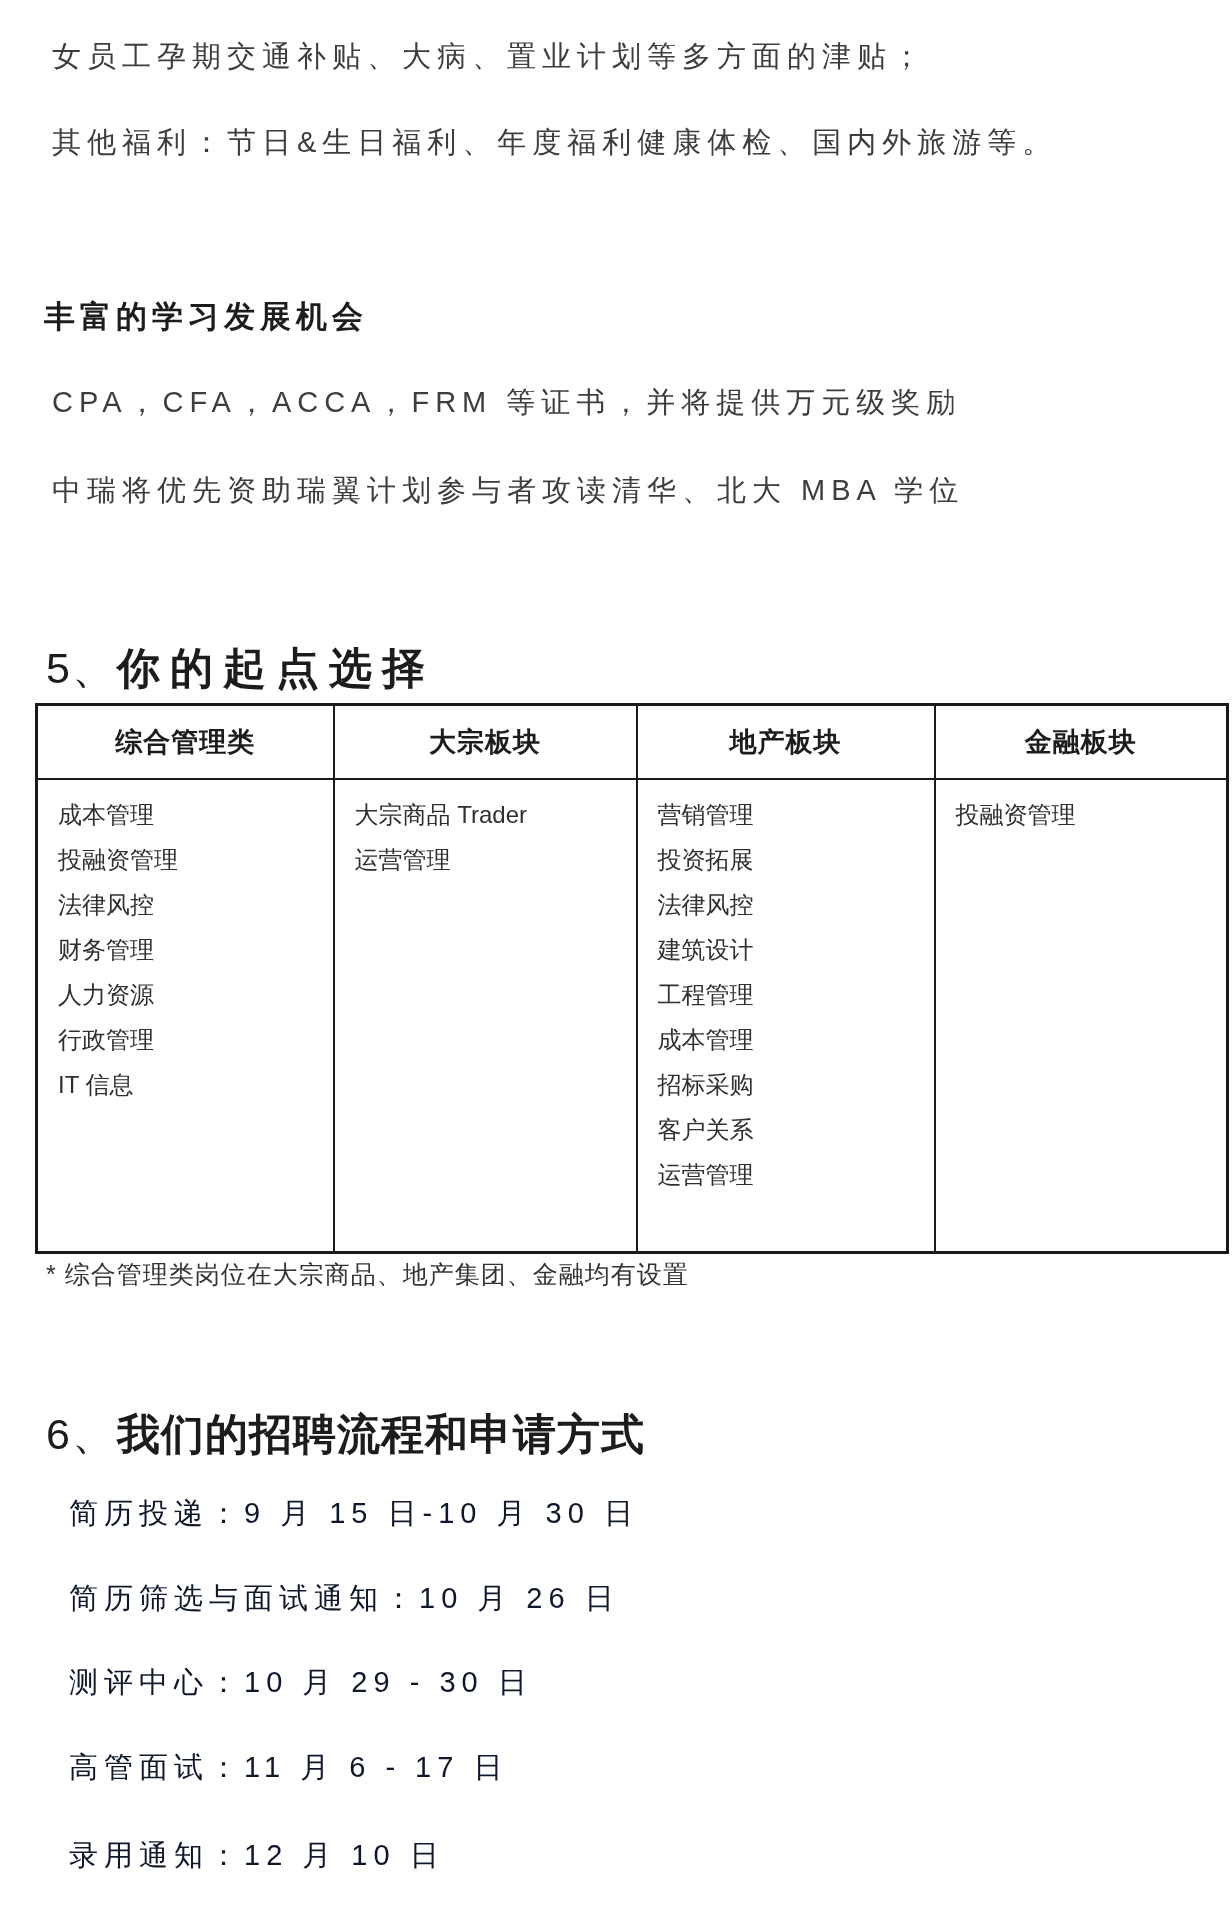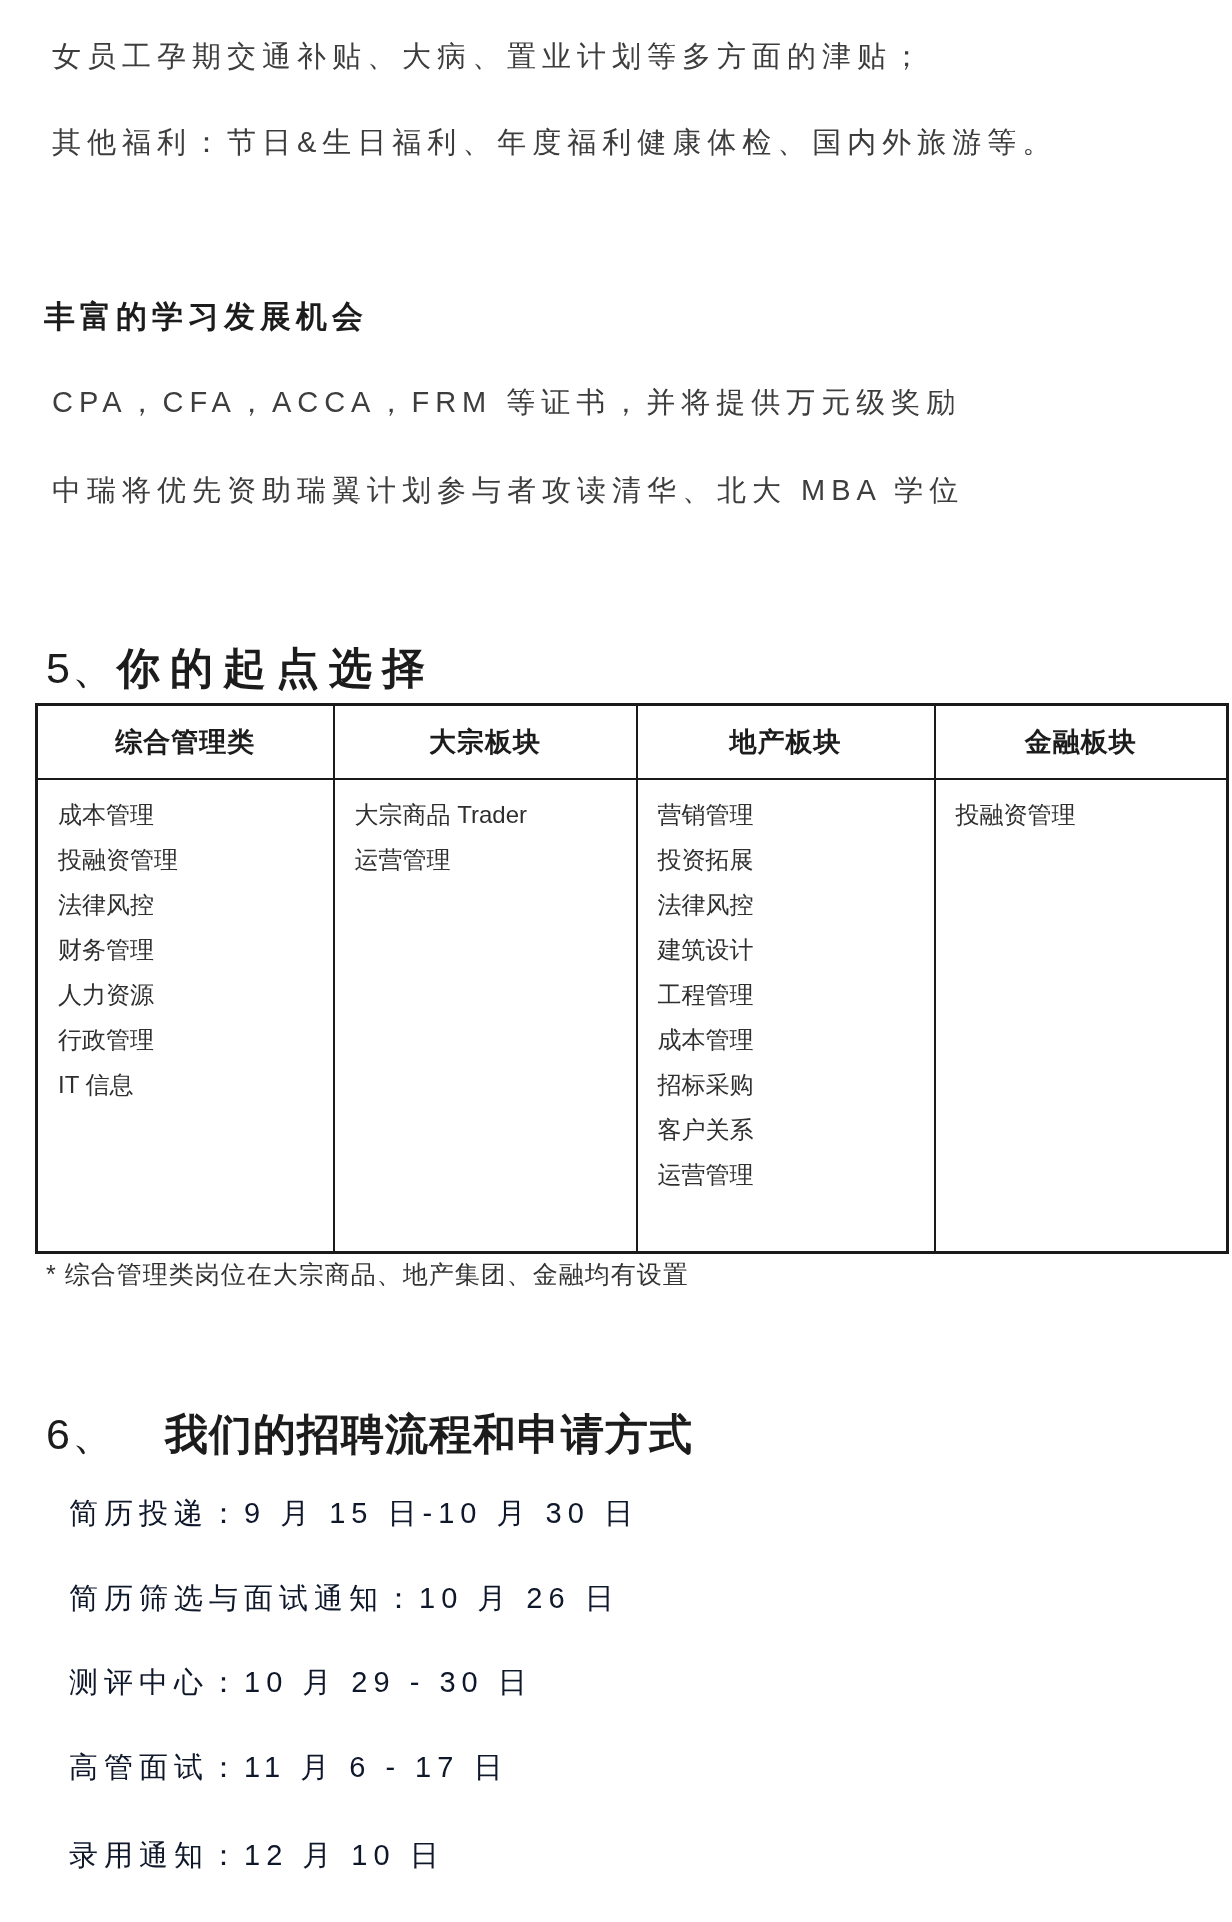--- a/index.html
+++ b/index.html
@@ -21,21 +21,21 @@
     letter-spacing:5px;
     text-align:right;
   }
   .num-heading{
     position:absolute;left:46px;
     font-size:43px;color:#1c1c1c;
     white-space:nowrap;
   }
   .num-heading .num{font-weight:400;letter-spacing:2px;}
   .num-heading .ttl-spaced{font-weight:700;letter-spacing:10px;}
-  .num-heading .ttl-tight{font-weight:700;letter-spacing:1px;margin-left:48px;}
+  .num-heading .ttl-tight{font-weight:700;letter-spacing:1px;}
   table.positions{
     position:absolute;left:35px;top:703px;
     width:1191px;height:551px;
     border-collapse:collapse;
     table-layout:fixed;
   }
   table.positions,
   table.positions th,
   table.positions td{
     border:2px solid #1a1a1a;

